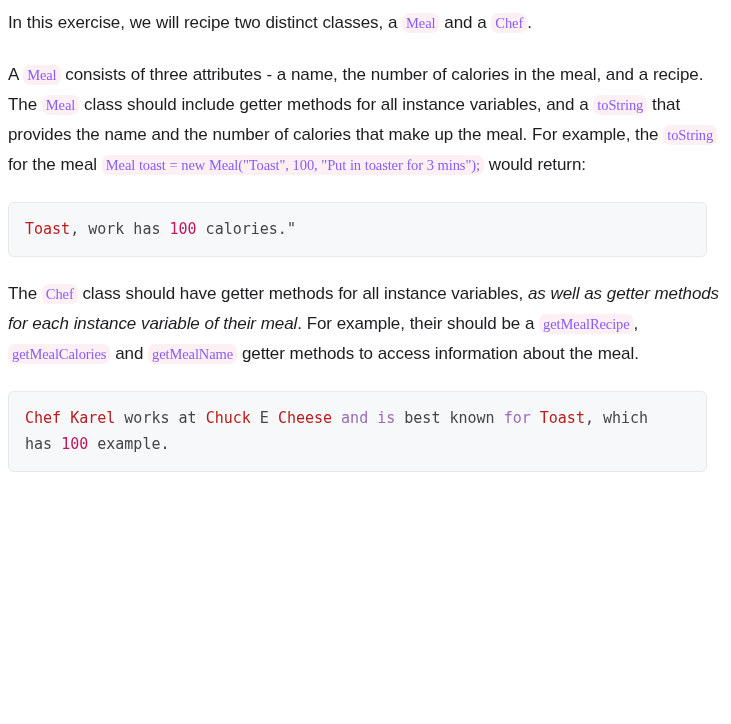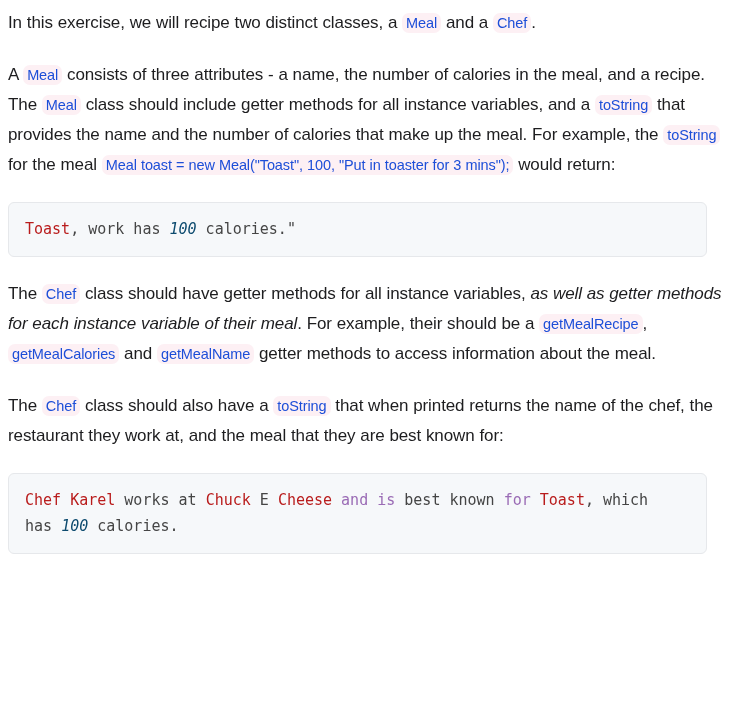--- a/index.html
+++ b/index.html
@@ -25,23 +25,23 @@
     margin: 0 0 22px 0;
     color: #1d1d1f;
     letter-spacing: -0.1px;
     word-spacing: 0.2px;
   }
   p.para:last-child { margin-bottom: 0; }
   em {
     font-style: italic;
   }
   code.inline {
-    font-family: Liberation Sans, sans-serif;
+    font-family: Liberation Serif, serif;
     font-size: 14.5px;
-    color: #1d4ed8;
+    color: #8b5cf6;
     background: #fdf0f4;
     border-radius: 7px;
     padding: 2px 4px;
     white-space: pre;
     line-height: 1;
   }
   pre.codeblock {
     background: #f6f8fa;
     border: 1px solid #e6e8eb;
     border-radius: 6px;
@@ -50,28 +50,27 @@
     width: 699px;
     box-sizing: border-box;
     font-family: "DejaVu Sans Mono", "Liberation Mono", monospace;
     font-size: 15px;
     line-height: 26px;
     color: #454545;
     white-space: pre-wrap;
     overflow: hidden;
   }
   .tok-str { color: #b91c1c; }
-  .tok-num { color: #0c4a6e; font-style: italic; }
+  .tok-num { color: #be185d; }
   .tok-kw  { color: #9a6bb5; }
   .tok-txt { color: #454545; }
 </style>
 </head>
 <body>
 
 <div class="doc" id="doc-root">
     <p class="para"><span>In this exercise, we will recipe two distinct classes, a </span><code class="inline">Meal</code><span> and a </span><code class="inline">Chef</code><span>.</span></p>
     <p class="para"><span>A </span><code class="inline">Meal</code><span> consists of three attributes - a name, the number of calories in the meal, and a recipe. The </span><code class="inline">Meal</code><span> class should include getter methods for all instance variables, and a </span><code class="inline">toString</code><span> that provides the name and the number of calories that make up the meal. For example, the </span><code class="inline">toString</code><span> for the meal </span><code class="inline">Meal toast = new Meal("Toast", 100, "Put in toaster for 3 mins");</code><span> would return:</span></p>
     <pre class="codeblock"><span class="tok-str">Toast</span><span class="tok-txt">, work has </span><span class="tok-num">100</span><span class="tok-txt"> calories."</span></pre>
     <p class="para"><span>The </span><code class="inline">Chef</code><span> class should have getter methods for all instance variables, </span><em>as well as getter methods for each instance variable of their meal</em><span>. For example, their should be a </span><code class="inline">getMealRecipe</code><span>, </span><code class="inline">getMealCalories</code><span> and </span><code class="inline">getMealName</code><span> getter methods to access information about the meal.</span></p>
-    <p class="para"><span>The </span><code class="inline">Chef</code><span> class should also have a </span><code class="inline">toString</code><span> that when printed returns the name of the chef, the restaurant they work at, and the meal that they are best known for:</span></p>
     <pre class="codeblock"><span class="tok-str">Chef Karel</span><span class="tok-txt"> works at </span><span class="tok-str">Chuck</span><span class="tok-txt"> E </span><span class="tok-str">Cheese</span><span class="tok-txt"> </span><span class="tok-kw">and</span><span class="tok-txt"> </span><span class="tok-kw">is</span><span class="tok-txt"> best known </span><span class="tok-kw">for</span><span class="tok-txt"> </span><span class="tok-str">Toast</span><span class="tok-txt">, which</span>
-<span class="tok-txt">has </span><span class="tok-num">100</span><span class="tok-txt"> calories.</span></pre>
+<span class="tok-txt">has </span><span class="tok-num">100</span><span class="tok-txt"> example.</span></pre>
   </div>
 
 </body></html>

